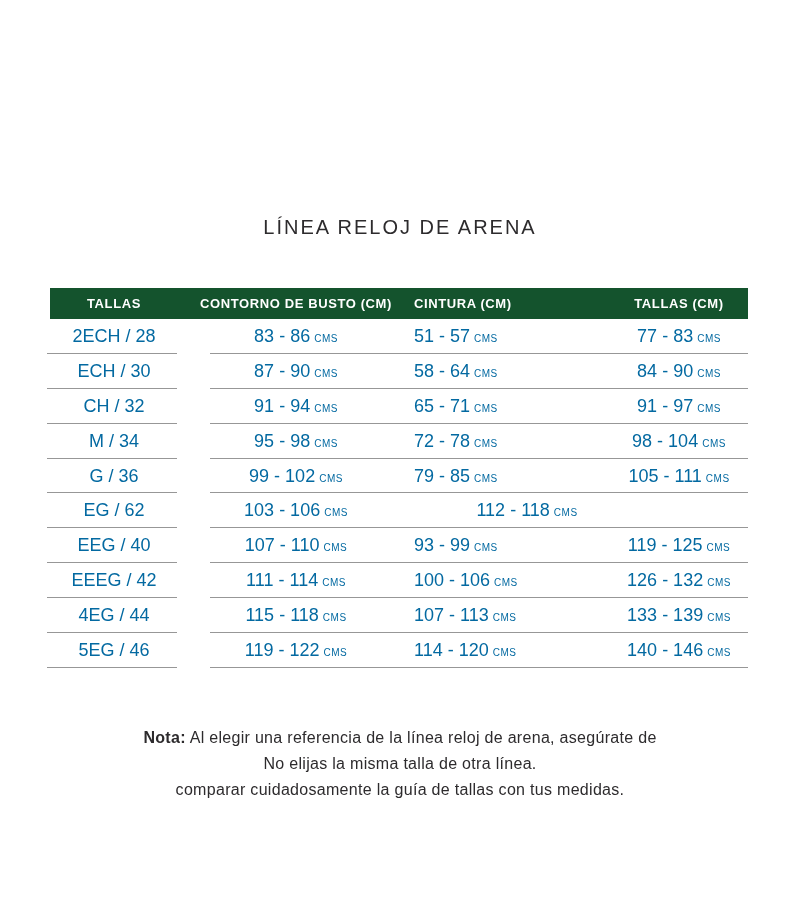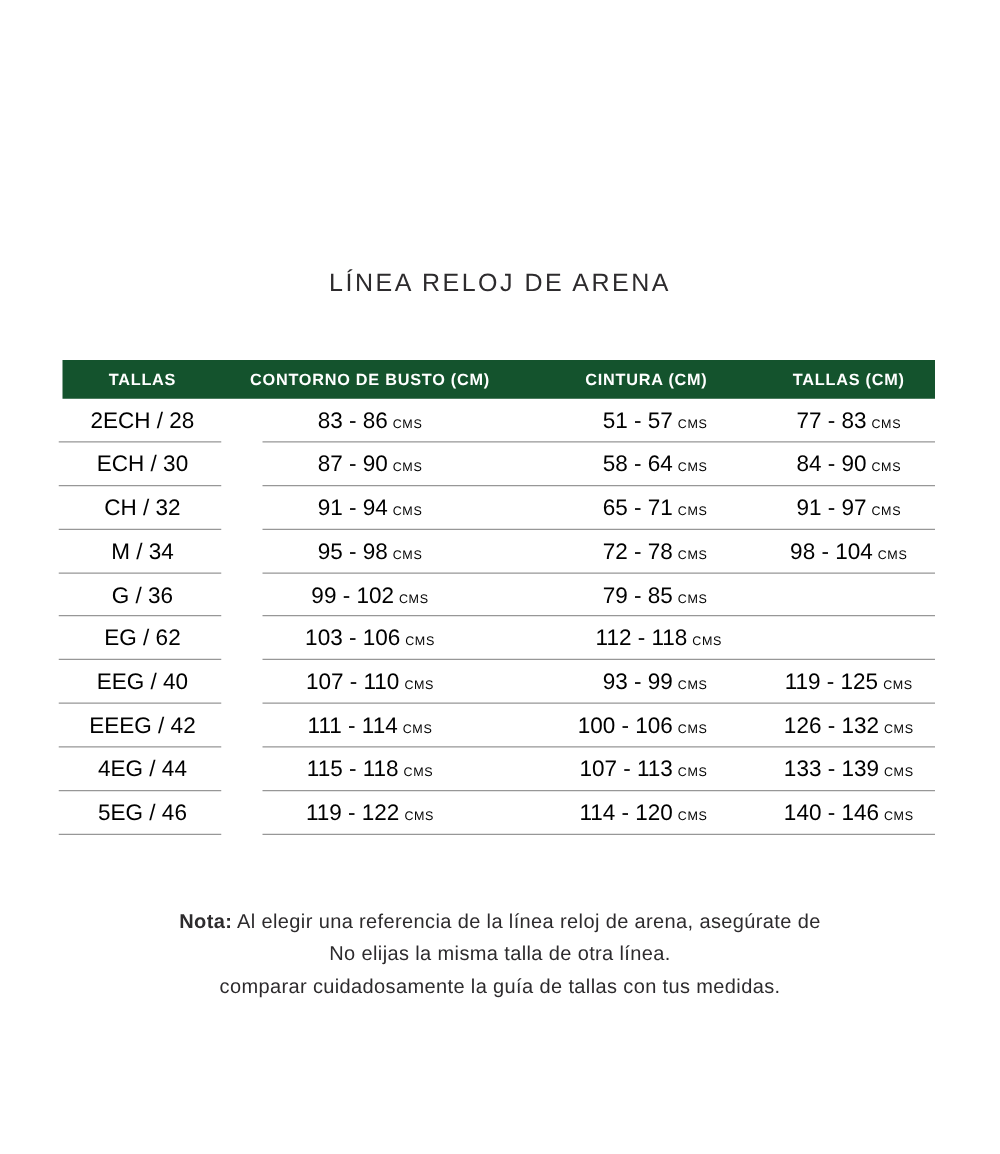--- a/index.html
+++ b/index.html
@@ -36,38 +36,38 @@
     font-weight: bold;
     font-size: 13px;
     letter-spacing: 0.6px;
   }
   .row {
     display: flex;
     align-items: center;
     height: 34.9px;
     position: relative;
     font-size: 18px;
-    color: #000000;
+    color: #0369a1;
   }
   .row::before {
     content: "";
     position: absolute;
     left: -3px; bottom: 0;
     width: 130px;
     border-bottom: 1px solid #979797;
   }
   .row::after {
     content: "";
     position: absolute;
     left: 160px; right: 0; bottom: 0;
     border-bottom: 1px solid #979797;
   }
   .c1 { width: 128px; text-align: center; }
   .c2 { width: 236px; text-align: center; }
-  .c3 { width: 152px; text-align: right; }
+  .c3 { width: 152px; text-align: left; }
   .c4 { width: 182px; text-align: center; box-sizing: border-box; padding-left: 44px; }
   .unit {
     font-size: 10px;
     letter-spacing: 0.5px;
     margin-left: 4px;
   }
   .note {
     position: absolute;
     top: 725px; left: 0; width: 100%;
     text-align: center;
@@ -118,20 +118,21 @@
       <div class="c1">M / 34</div>
       <div class="c2"><span>95 - 98</span><span class="unit">CMS</span></div>
       <div class="c3"><span>72 - 78</span><span class="unit">CMS</span></div>
       <div class="c4"><span>98 - 104</span><span class="unit">CMS</span></div>
     </div>
 
     <div class="row">
       <div class="c1">G / 36</div>
       <div class="c2"><span>99 - 102</span><span class="unit">CMS</span></div>
       <div class="c3"><span>79 - 85</span><span class="unit">CMS</span></div>
+      <div class="c4"><span>105 - 111</span><span class="unit">CMS</span></div>
     </div>
 
     <div class="row">
       <div class="c1">EG / 62</div>
       <div class="c2"><span>103 - 106</span><span class="unit">CMS</span></div>
       <div class="c4"><span>112 - 118</span><span class="unit">CMS</span></div>
     </div>
 
     <div class="row">
       <div class="c1">EEG / 40</div>

